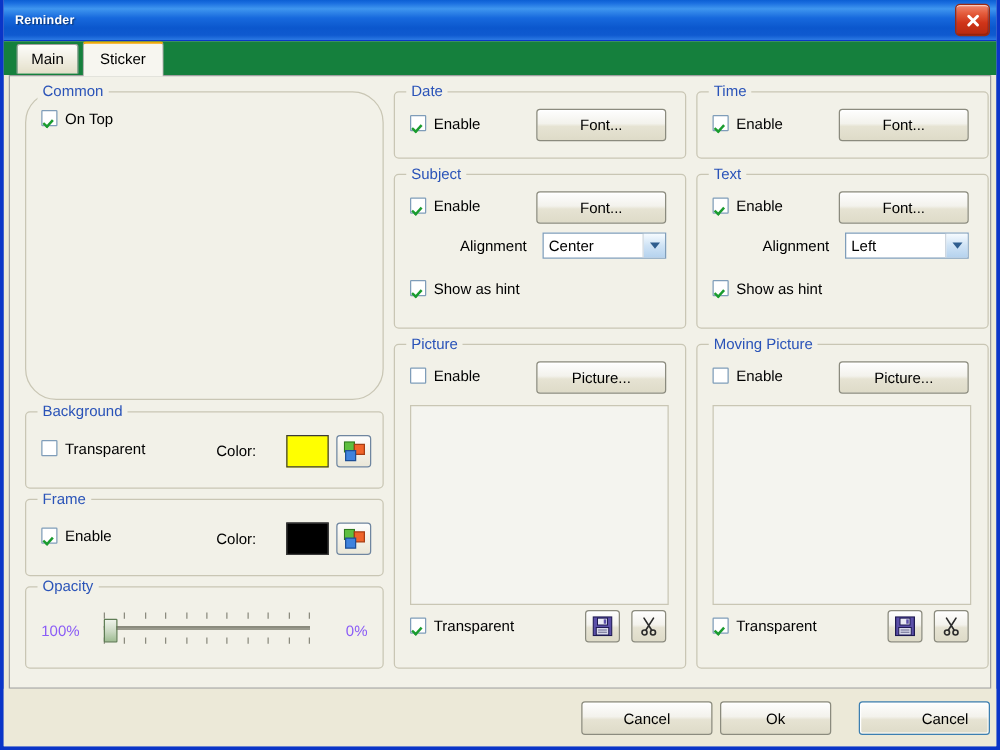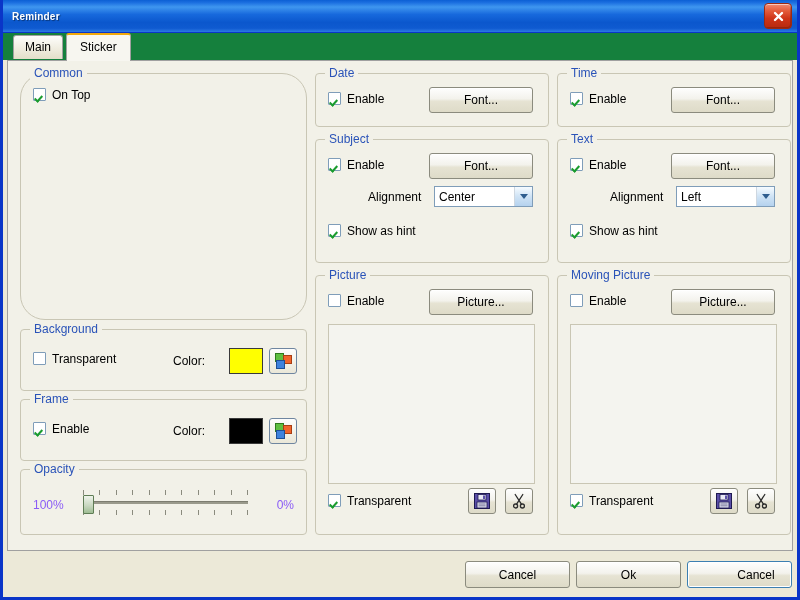--- a/index.html
+++ b/index.html
@@ -414,17 +414,17 @@
           <circle cx="4.6" cy="13.0" r="2.0" fill="none" stroke="#2b2b2b" stroke-width="1.3"></circle>
           <circle cx="11.4" cy="13.0" r="2.0" fill="none" stroke="#2b2b2b" stroke-width="1.3"></circle>
         </svg>
       </div>
     </div>
 
   </div>
 
   <div class="bottombar">
     <div class="btn" style="position:absolute;left:462px;top:10px;width:105px;height:27px;">Cancel</div>
-    <div class="btn" style="position:absolute;left:573px;top:10px;width:105px;height:27px;">Ok</div>
+    <div class="btn" style="position:absolute;left:573px;top:10px;width:89px;height:27px;">Ok</div>
     <div class="btn focus" style="position:absolute;left:684px;top:10px;width:105px;height:27px;">Cancel</div>
   </div>
 
 </div>
 
 </body></html>

